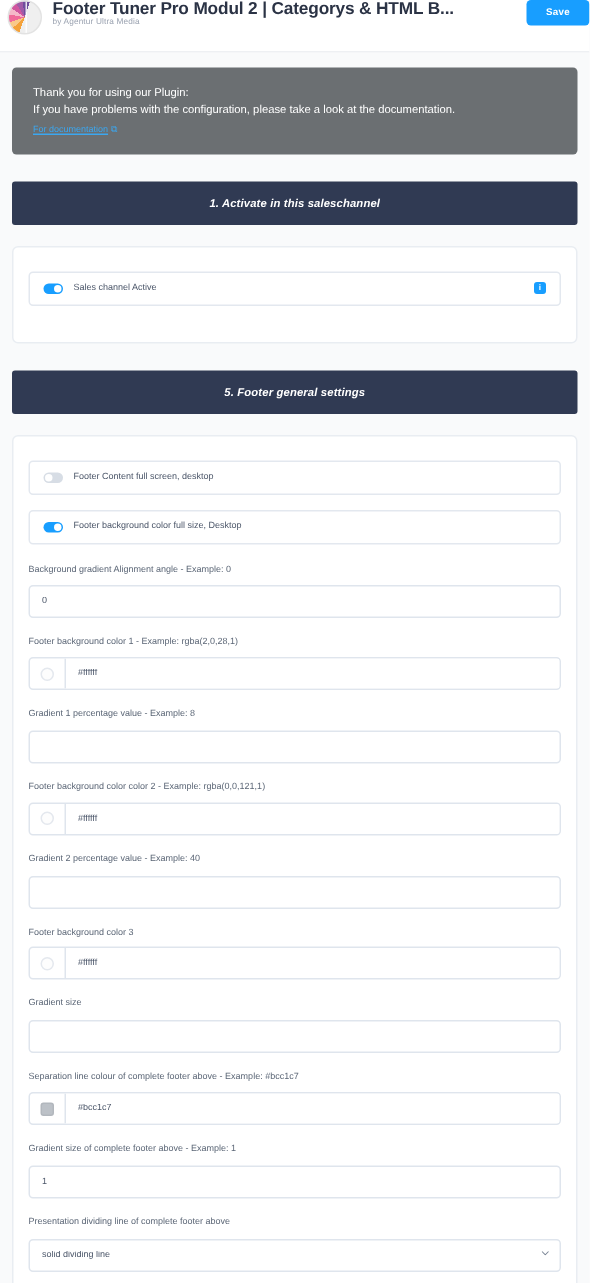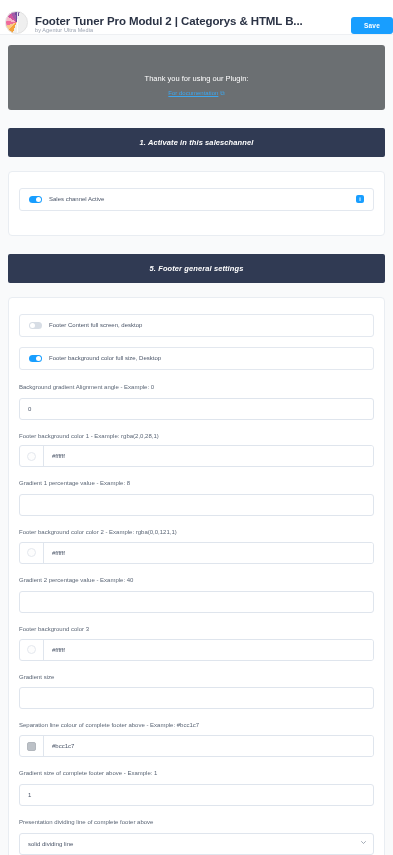--- a/index.html
+++ b/index.html
@@ -9,21 +9,21 @@
     font-family: "Liberation Sans", sans-serif;
     -webkit-font-smoothing: antialiased;
   }
   body { overflow-x: hidden; }
 
   
   .appbar {
     height: 35px;
     background: #ffffff;
     display: flex;
-    align-items: flex-end;
+    align-items: flex-start;
     padding: 0 0 0 5px;
     border-bottom: 1px solid #eef0f3;
     position: relative;
   }
   .logo {
     width: 23px; height: 23px;
     border-radius: 50%;
     flex: 0 0 auto;
     margin-right: 7px;
     background:
@@ -80,22 +80,21 @@
   }
 
   
   .page { padding: 0 8px 10px 8px; background: #f9fafb; }
 
   .notice {
     margin-top: 10px;
     background: #6b6f72;
     color: #ffffff;
     border-radius: 3px;
-    padding: 29px 14px 11px 14px;
-    text-align: center;
+    padding: 12px 14px 11px 14px;
     line-height: 1.45;
     font-size: 7.5px;
   }
   .notice .l1 { font-weight: normal; }
   .notice .l2 { font-weight: bold; }
   .notice .l3 { font-weight: normal; }
   .doc-link {
     display: inline-block;
     margin-top: 4px;
     color: #3ba7f0;
@@ -277,20 +276,21 @@
     <div class="apptitle">Footer Tuner Pro Modul 2 | Categorys &amp; HTML B...</div>
     <div class="appsub">by Agentur Ultra Media</div>
   </div>
   <button class="save-btn">Save</button>
 </div>
 
 <div class="page">
 
   <div class="notice">
     <div class="l1">Thank you for using our Plugin:</div>
+    <div class="l3">If you have problems with the configuration, please take a look at the documentation.</div>
     <a class="doc-link" href="#"><span>For documentation</span><span class="ext-icon">⧉</span></a>
   </div>
 
   <div class="section-header">1. Activate in this saleschannel</div>
 
   <div class="card">
     <div class="switch-row">
       <div class="switch on">
         <div class="knob"></div>
       </div>

